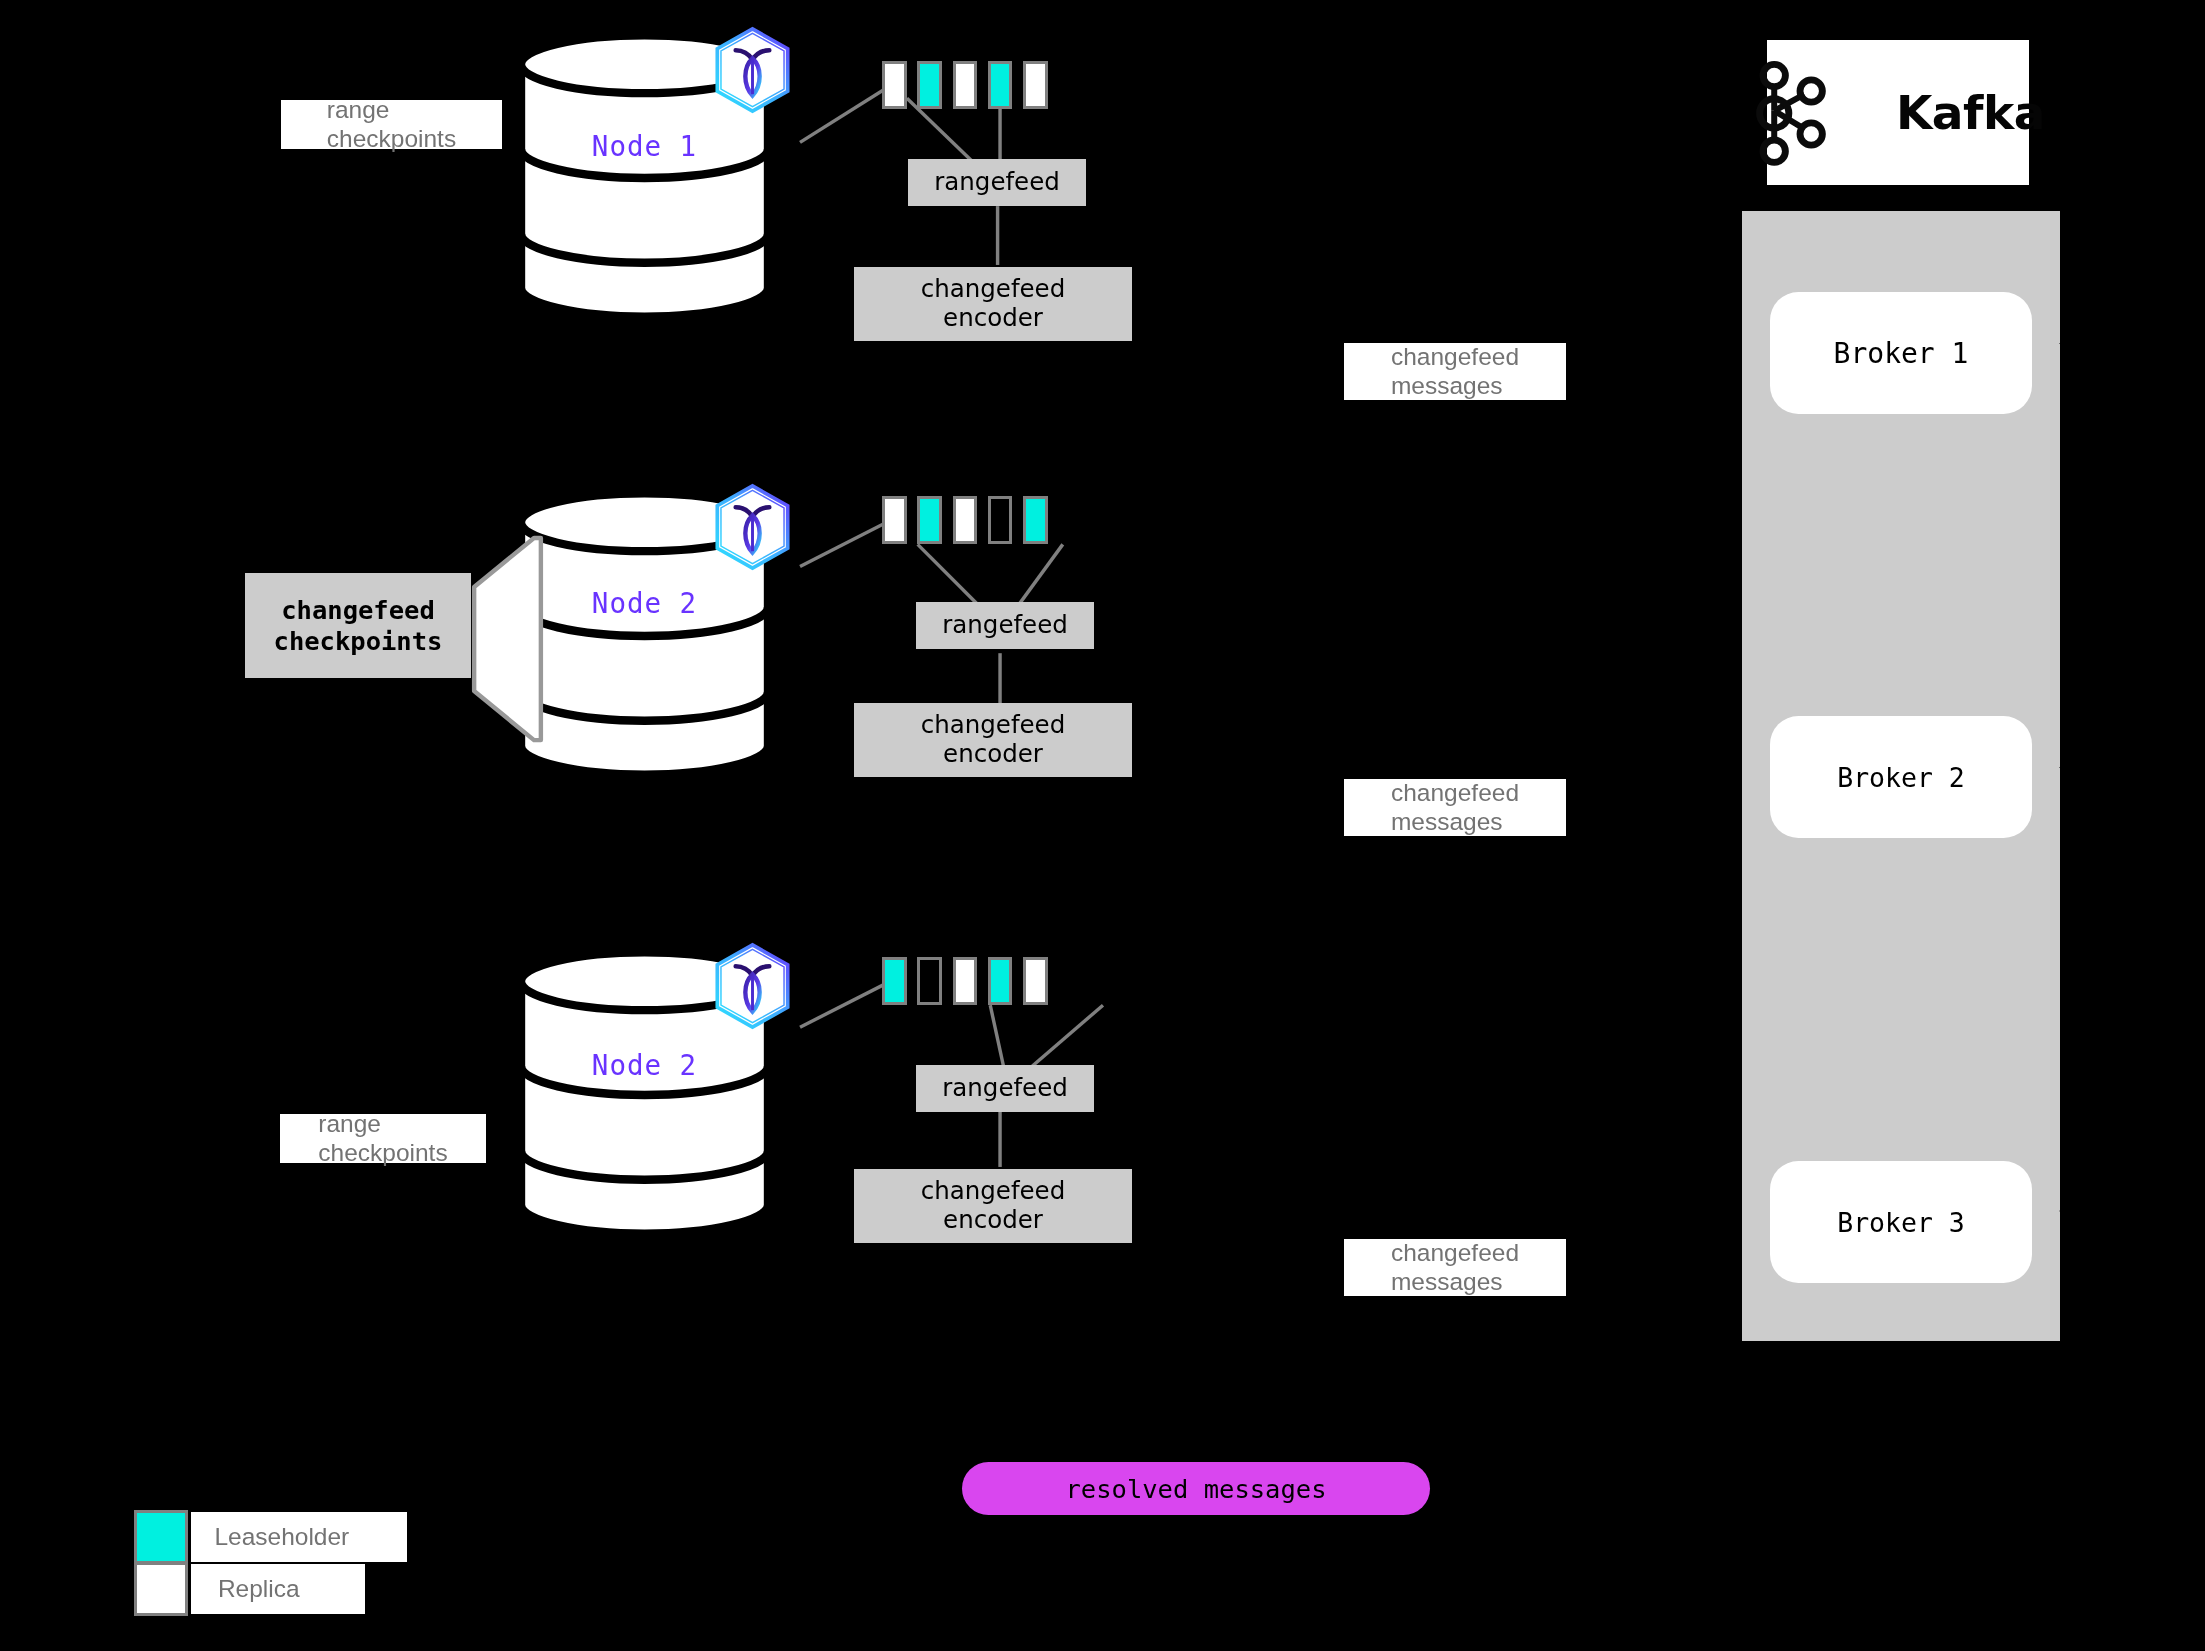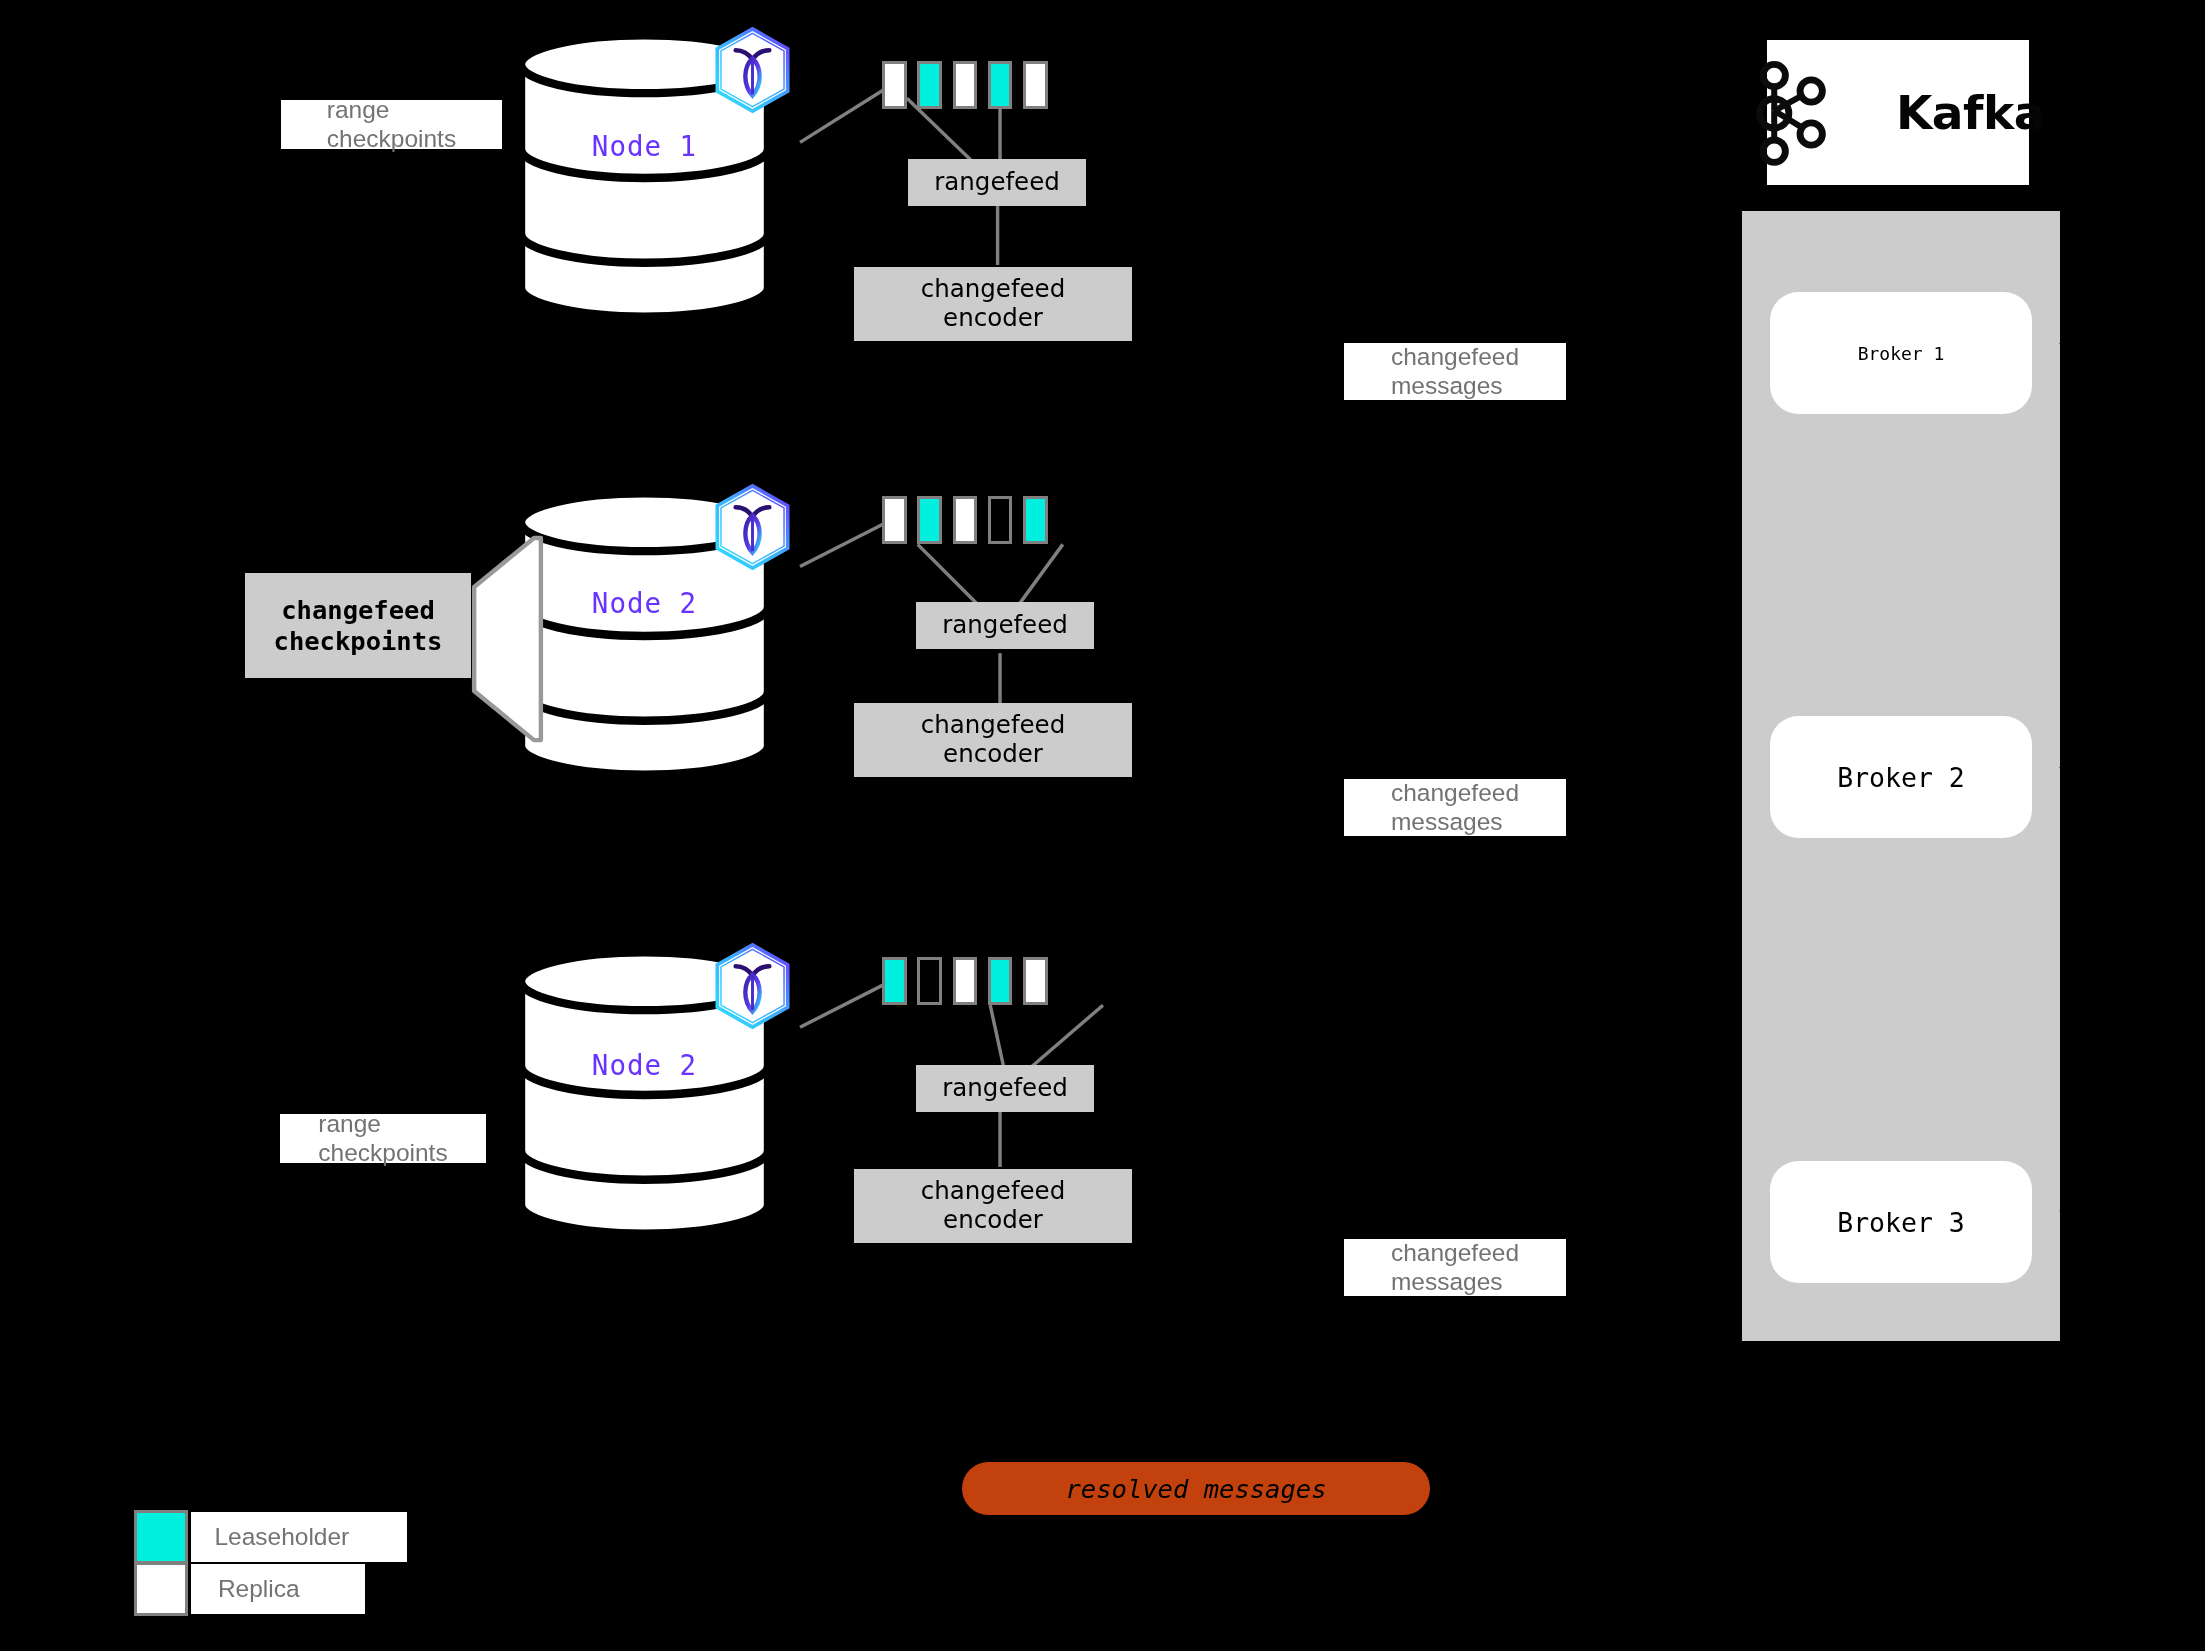--- a/index.html
+++ b/index.html
@@ -57,26 +57,25 @@
   .kpanel{background:#cccccc;}
   .broker{
     background:#ffffff;color:#000;
     border-radius:28.4px;
     display:flex;align-items:center;justify-content:center;
     font-family:"DejaVu Sans Mono", monospace;
     text-align:center;
   }
 
   .pill{
-    background:#c2410c;color:#000;
+    background:#d946ef;color:#000;
     border-radius:34px;
     display:flex;align-items:center;justify-content:center;
     font-family:"DejaVu Sans Mono", monospace;
     white-space:nowrap;
-    font-style:italic;
   }
 
   .coordbox{
     background:#cccccc;color:#000;
     display:flex;align-items:center;justify-content:center;
     text-align:center;line-height:1.2;
     font-family:"DejaVu Sans Mono", monospace;
     font-weight:bold;
     box-sizing:border-box;
   }
@@ -287,21 +286,21 @@
         <circle cx="27" cy="110" r="13"></circle>
         <circle cx="70" cy="40" r="13"></circle>
         <circle cx="70" cy="90" r="13"></circle>
       </g>
     </svg>
     <span class="kafkatext" style="font-size:47px;margin-left:10.8px;">Kafka</span>
   </div>
 
   <div class="abs kpanel" style="left:1742px;top:211px;width:318px;height:1130px;"></div>
 
-  <div class="abs broker" style="left:1770px;top:292px;width:262px;height:122px;font-size:18px;">Broker 1</div>
+  <div class="abs broker" style="left:1770px;top:292px;width:262px;height:122px;font-size:28px;">Broker 1</div>
   <div class="abs broker" style="left:1770px;top:716px;width:262px;height:122px;font-size:26.5px;">Broker 2</div>
   <div class="abs broker" style="left:1770px;top:1161px;width:262px;height:122px;font-size:26.5px;">Broker 3</div>
 
   <svg class="overlay" width="2205" height="1652" viewBox="0 0 4498 3369">
     <polygon points="4200,700 4245,683 4245,717" fill="#000000"></polygon>
     <polygon points="4200,1565 4245,1548 4245,1582" fill="#000000"></polygon>
     <polygon points="4200,2470 4245,2453 4245,2487" fill="#000000"></polygon>
   </svg>
 
   <div class="abs pill" style="left:962px;top:1462px;width:468px;height:53px;font-size:25.5px;">resolved messages</div>

